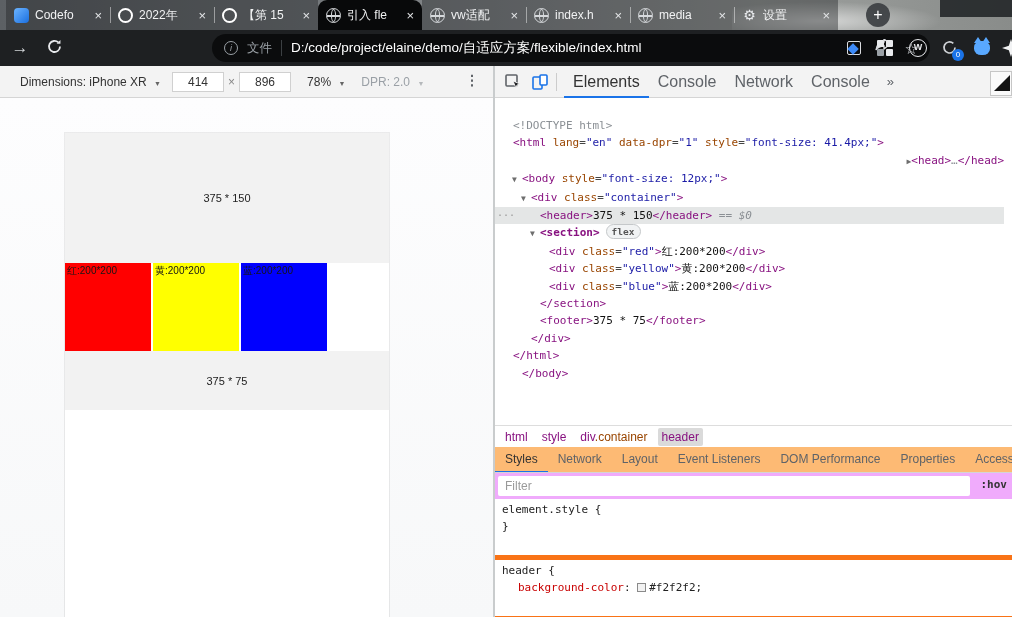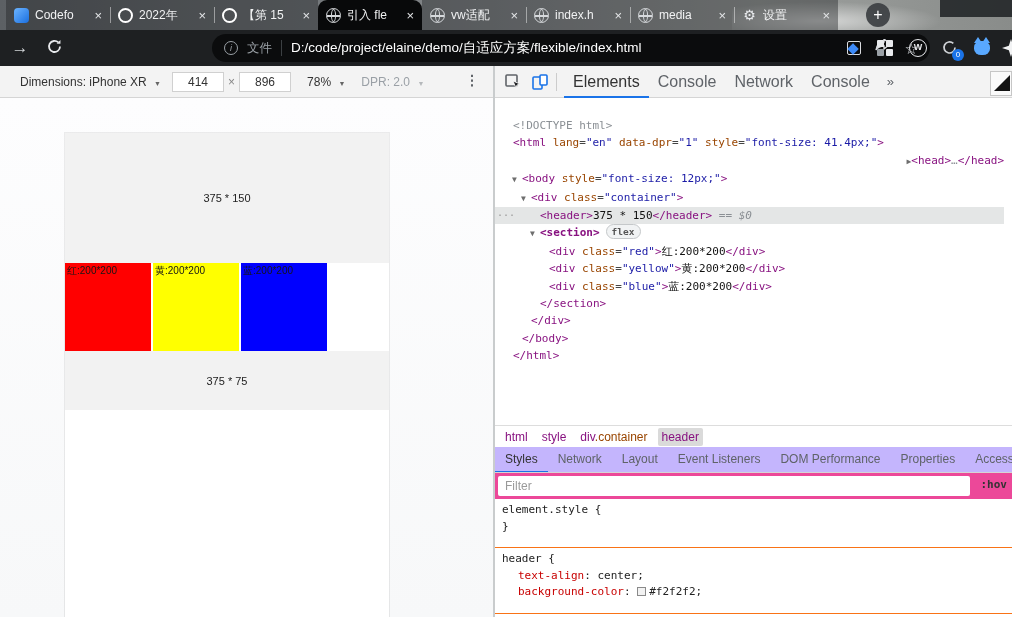--- a/index.html
+++ b/index.html
@@ -101,36 +101,36 @@
     background:#f1f3f4;color:#555;font-size:9.5px;line-height:13px;vertical-align:1px}
 
   
   #crumbs{position:absolute;left:0;top:359px;right:0;height:22px;border-top:1px solid #ddd;background:#fff;
     display:flex;align-items:center;font-size:12px;padding-left:6px}
   .crumb{padding:2px 4px;margin-right:6px;color:#881280;white-space:nowrap}
   .crumb .cls{color:#994500}
   .crumb.selected{background:#dadada;border-radius:2px;color:#881280}
 
   
-  #styles-tabs{position:absolute;left:0;top:381px;right:0;height:26px;background:#c4b5fd;
+  #styles-tabs{position:absolute;left:0;top:381px;right:0;height:26px;background:#fdba74;
     border-bottom:1px solid #d5d5d5;display:flex;align-items:center;overflow:hidden}
   .st-tab{padding:0 10px;height:26px;line-height:25px;font-size:12px;color:#5f6368;white-space:nowrap}
   .st-tab.active{color:#333;border-bottom:2px solid #1a73e8}
 
   
-  #filter-row{position:absolute;left:0;top:407px;right:0;height:26px;background:#ec4899}
+  #filter-row{position:absolute;left:0;top:407px;right:0;height:26px;background:#f0abfc}
   #filter-input{position:absolute;left:3px;top:3px;right:42px;bottom:3px;background:#fff;border-radius:2px;
     color:#9a9a9a;font-size:12px;line-height:20px;padding-left:7px}
   #hov-toggle{position:absolute;right:5px;top:5px;font-family:"DejaVu Sans Mono",monospace;font-size:11px;
     font-weight:bold;color:#333}
 
   
   #styles-body{position:absolute;left:0;top:433px;right:0;bottom:0;overflow:hidden;
     font-family:"DejaVu Sans Mono",monospace;font-size:11px;line-height:16.5px;color:#222}
-  .rule{padding:3px 4px 12px 7px;border-bottom:1px solid #f97316}
+  .rule{padding:3px 4px 20px 7px;border-bottom:5px solid #f97316}
   .rule .prop{padding-left:16px}
   .prop-name{color:#c80000}
   .swatch{display:inline-block;width:9px;height:9px;border:1px solid #8a8a8a;margin:0 3px -1px 0}
 
   
   #canvas{position:absolute;left:0;top:98px;width:493px;height:519px;overflow:hidden;
     background:linear-gradient(180deg,#fdfdfe 0%,#f7f8f9 100%)}
   #page{position:absolute;left:65px;top:35px;width:324px;height:620px;background:#fff;
     box-shadow:0 0 0 1px rgba(0,0,0,.07)}
   #page-header{height:130px;background:#f2f2f2;display:flex;align-items:center;justify-content:center;
@@ -284,23 +284,24 @@
       <div class="dom-row" style="padding-left: 8px;"><span class="arrow"></span><span class="tk-tag">&lt;html</span><span class="tk-attr"> lang</span><span class="tk-eq">=</span><span class="tk-val">"en"</span><span class="tk-attr"> data-dpr</span><span class="tk-eq">=</span><span class="tk-val">"1"</span><span class="tk-attr"> style</span><span class="tk-eq">=</span><span class="tk-val">"font-size: 41.4px;"</span><span class="tk-tag">&gt;</span></div>
       <div class="dom-row" style="padding-left: 17px; text-align: right;"><span class="arrow">▶</span><span class="tk-tag">&lt;head&gt;</span><span class="tk-doc">…</span><span class="tk-tag">&lt;/head&gt;</span></div>
       <div class="dom-row" style="padding-left: 17px;"><span class="arrow">▼</span><span class="tk-tag">&lt;body</span><span class="tk-attr"> style</span><span class="tk-eq">=</span><span class="tk-val">"font-size: 12px;"</span><span class="tk-tag">&gt;</span></div>
       <div class="dom-row" style="padding-left: 26px;"><span class="arrow">▼</span><span class="tk-tag">&lt;div</span><span class="tk-attr"> class</span><span class="tk-eq">=</span><span class="tk-val">"container"</span><span class="tk-tag">&gt;</span></div>
       <div class="dom-row selected" style="padding-left: 35px;"><span class="dots">···</span><span class="arrow"></span><span class="tk-tag">&lt;header&gt;</span><span class="tk-txt">375 * 150</span><span class="tk-tag">&lt;/header&gt;</span><span class="tk-sel"> == $0</span></div>
       <div class="dom-row" style="padding-left: 35px; font-weight: bold;"><span class="arrow">▼</span><span class="tk-tag">&lt;section&gt;</span><span class="flex-badge">flex</span></div>
       <div class="dom-row" style="padding-left: 44px;"><span class="arrow"></span><span class="tk-tag">&lt;div</span><span class="tk-attr"> class</span><span class="tk-eq">=</span><span class="tk-val">"red"</span><span class="tk-tag">&gt;</span><span class="tk-txt">红:200*200</span><span class="tk-tag">&lt;/div&gt;</span></div>
       <div class="dom-row" style="padding-left: 44px;"><span class="arrow"></span><span class="tk-tag">&lt;div</span><span class="tk-attr"> class</span><span class="tk-eq">=</span><span class="tk-val">"yellow"</span><span class="tk-tag">&gt;</span><span class="tk-txt">黄:200*200</span><span class="tk-tag">&lt;/div&gt;</span></div>
       <div class="dom-row" style="padding-left: 44px;"><span class="arrow"></span><span class="tk-tag">&lt;div</span><span class="tk-attr"> class</span><span class="tk-eq">=</span><span class="tk-val">"blue"</span><span class="tk-tag">&gt;</span><span class="tk-txt">蓝:200*200</span><span class="tk-tag">&lt;/div&gt;</span></div>
       <div class="dom-row" style="padding-left: 35px;"><span class="arrow"></span><span class="tk-tag">&lt;/section&gt;</span></div>
+      <div class="dom-row" style="padding-left: 35px;"><span class="arrow"></span><span class="tk-tag">&lt;footer&gt;</span><span class="tk-txt">375 * 75</span><span class="tk-tag">&lt;/footer&gt;</span></div>
       <div class="dom-row" style="padding-left: 26px;"><span class="arrow"></span><span class="tk-tag">&lt;/div&gt;</span></div>
+      <div class="dom-row" style="padding-left: 8px;"><span class="arrow"></span><span class="tk-tag">&lt;/html&gt;</span></div>
       <div class="dom-row" style="padding-left: 17px;"><span class="arrow"></span><span class="tk-tag">&lt;/body&gt;</span></div>
-      <div class="dom-row" style="padding-left: 8px;"><span class="arrow"></span><span class="tk-tag">&lt;/html&gt;</span></div>
     </div>
 
   <div id="crumbs">
       <span class="crumb"><span>html</span></span>
       <span class="crumb"><span>style</span></span>
       <span class="crumb"><span>div</span><span class="cls">.container</span></span>
       <span class="crumb selected"><span>header</span></span>
     </div>
 
   <div id="styles-tabs">
@@ -318,17 +319,16 @@
     <div id="hov-toggle">:hov</div>
   </div>
 
   <div id="styles-body">
       <div class="rule">
         <div class="line"><span class="sel-name">element.style</span><span> {</span></div>
         <div class="line">}</div>
       </div>
       <div class="rule">
         <div class="line"><span class="sel-name">header</span><span> {</span></div>
-        <div class="line prop"><span class="prop-name">text-align</span><span>: </span><span class="prop-val">center;</span></div>
         <div class="line prop"><span class="prop-name">background-color</span><span>: </span><span class="swatch" style="background: rgb(242, 242, 242);"></span><span class="prop-val">#f2f2f2;</span></div>
       </div>
     </div>
 </div>
 
 </body></html>

